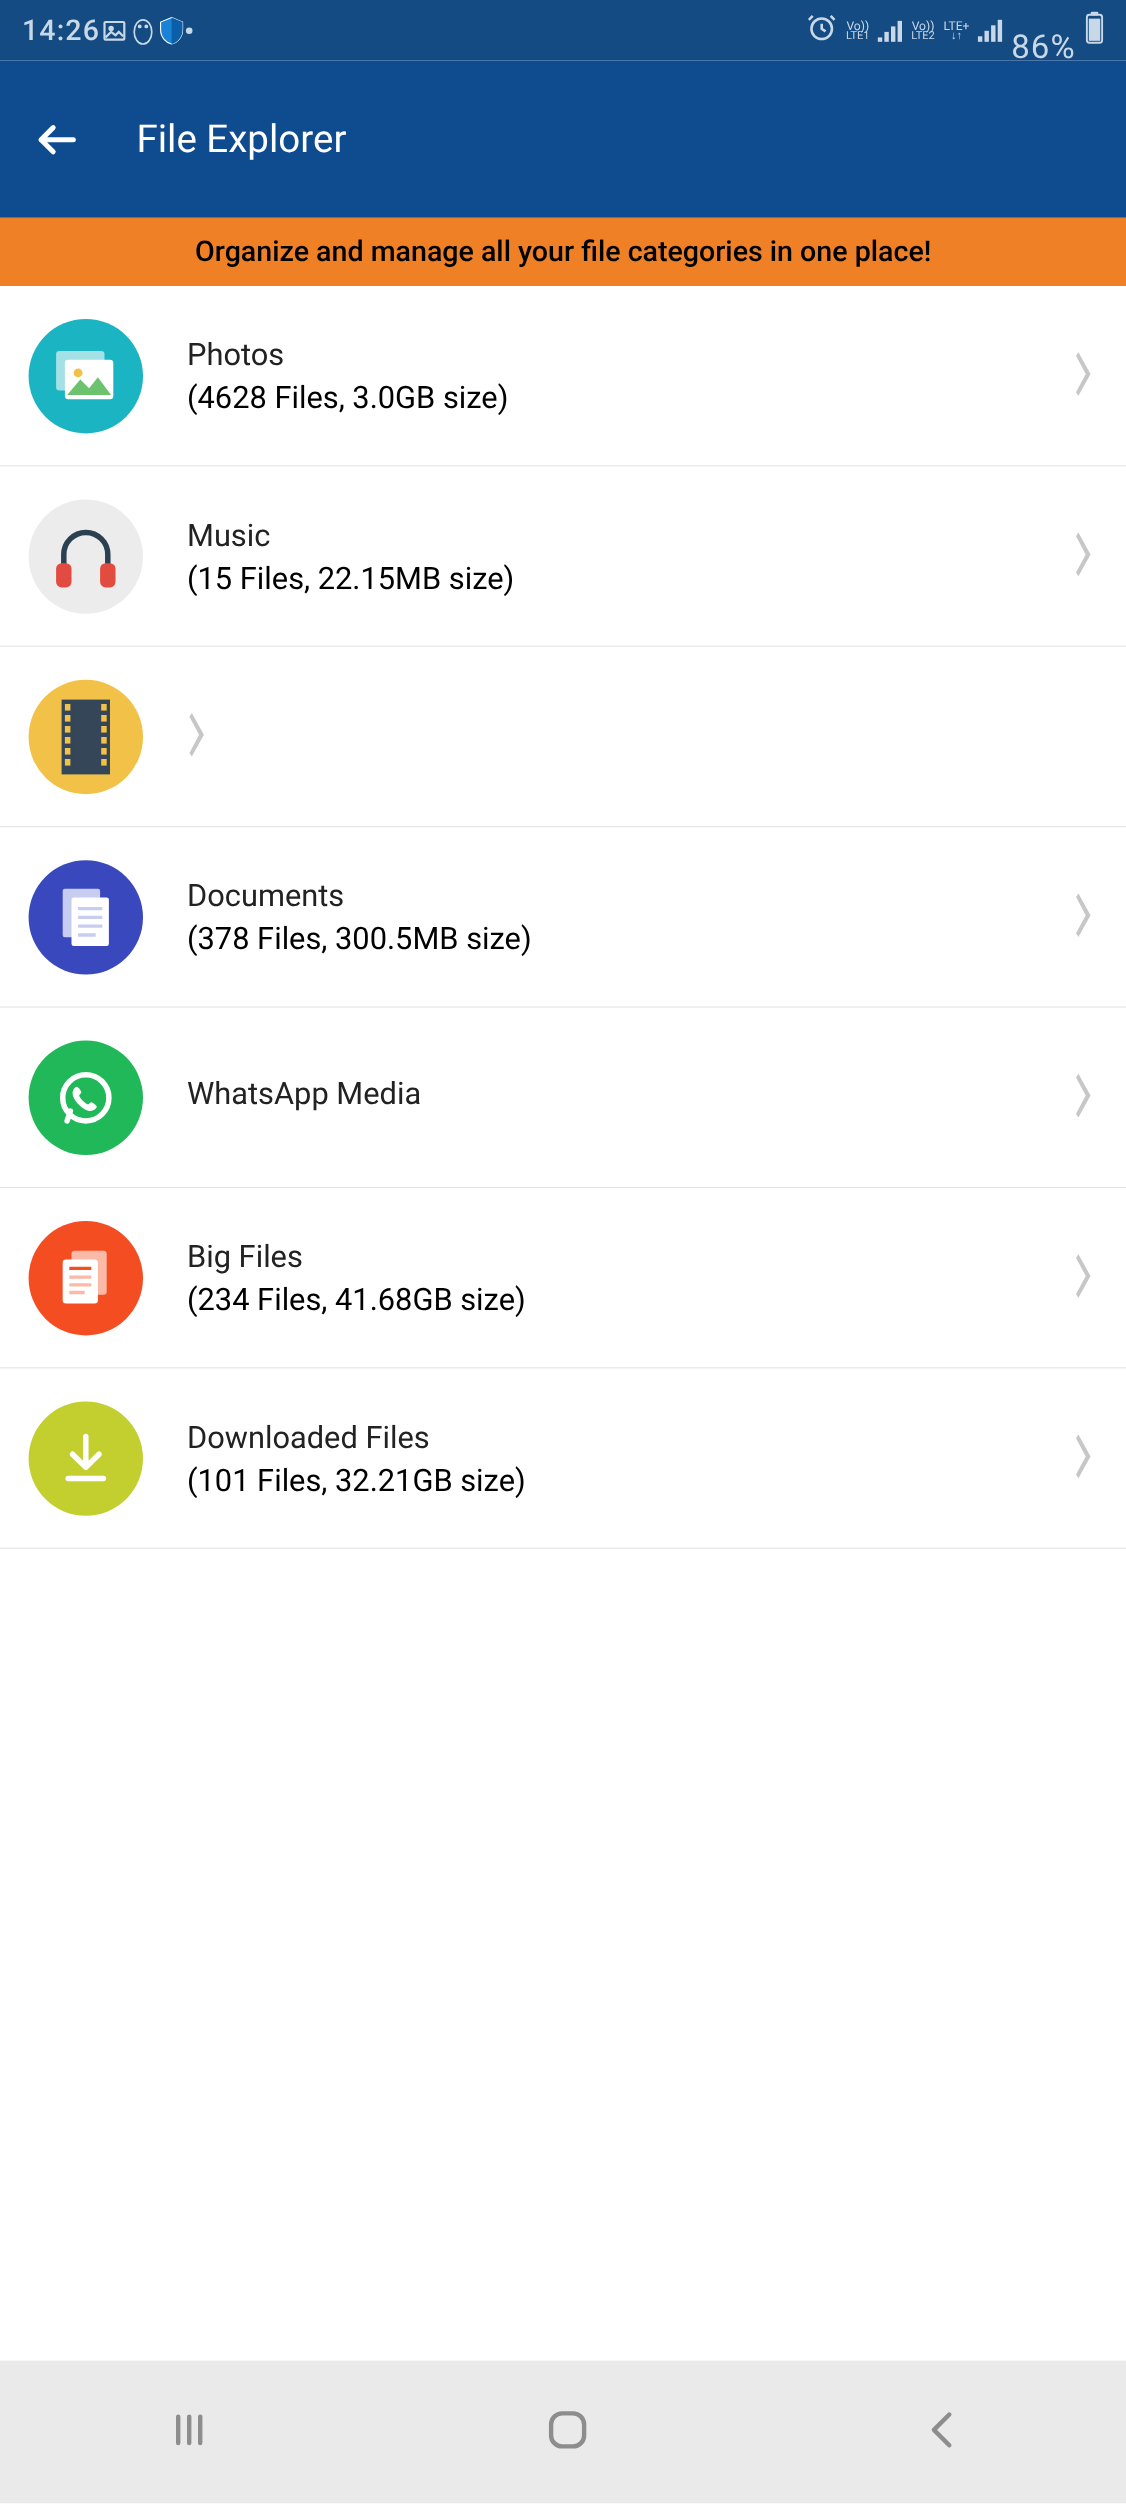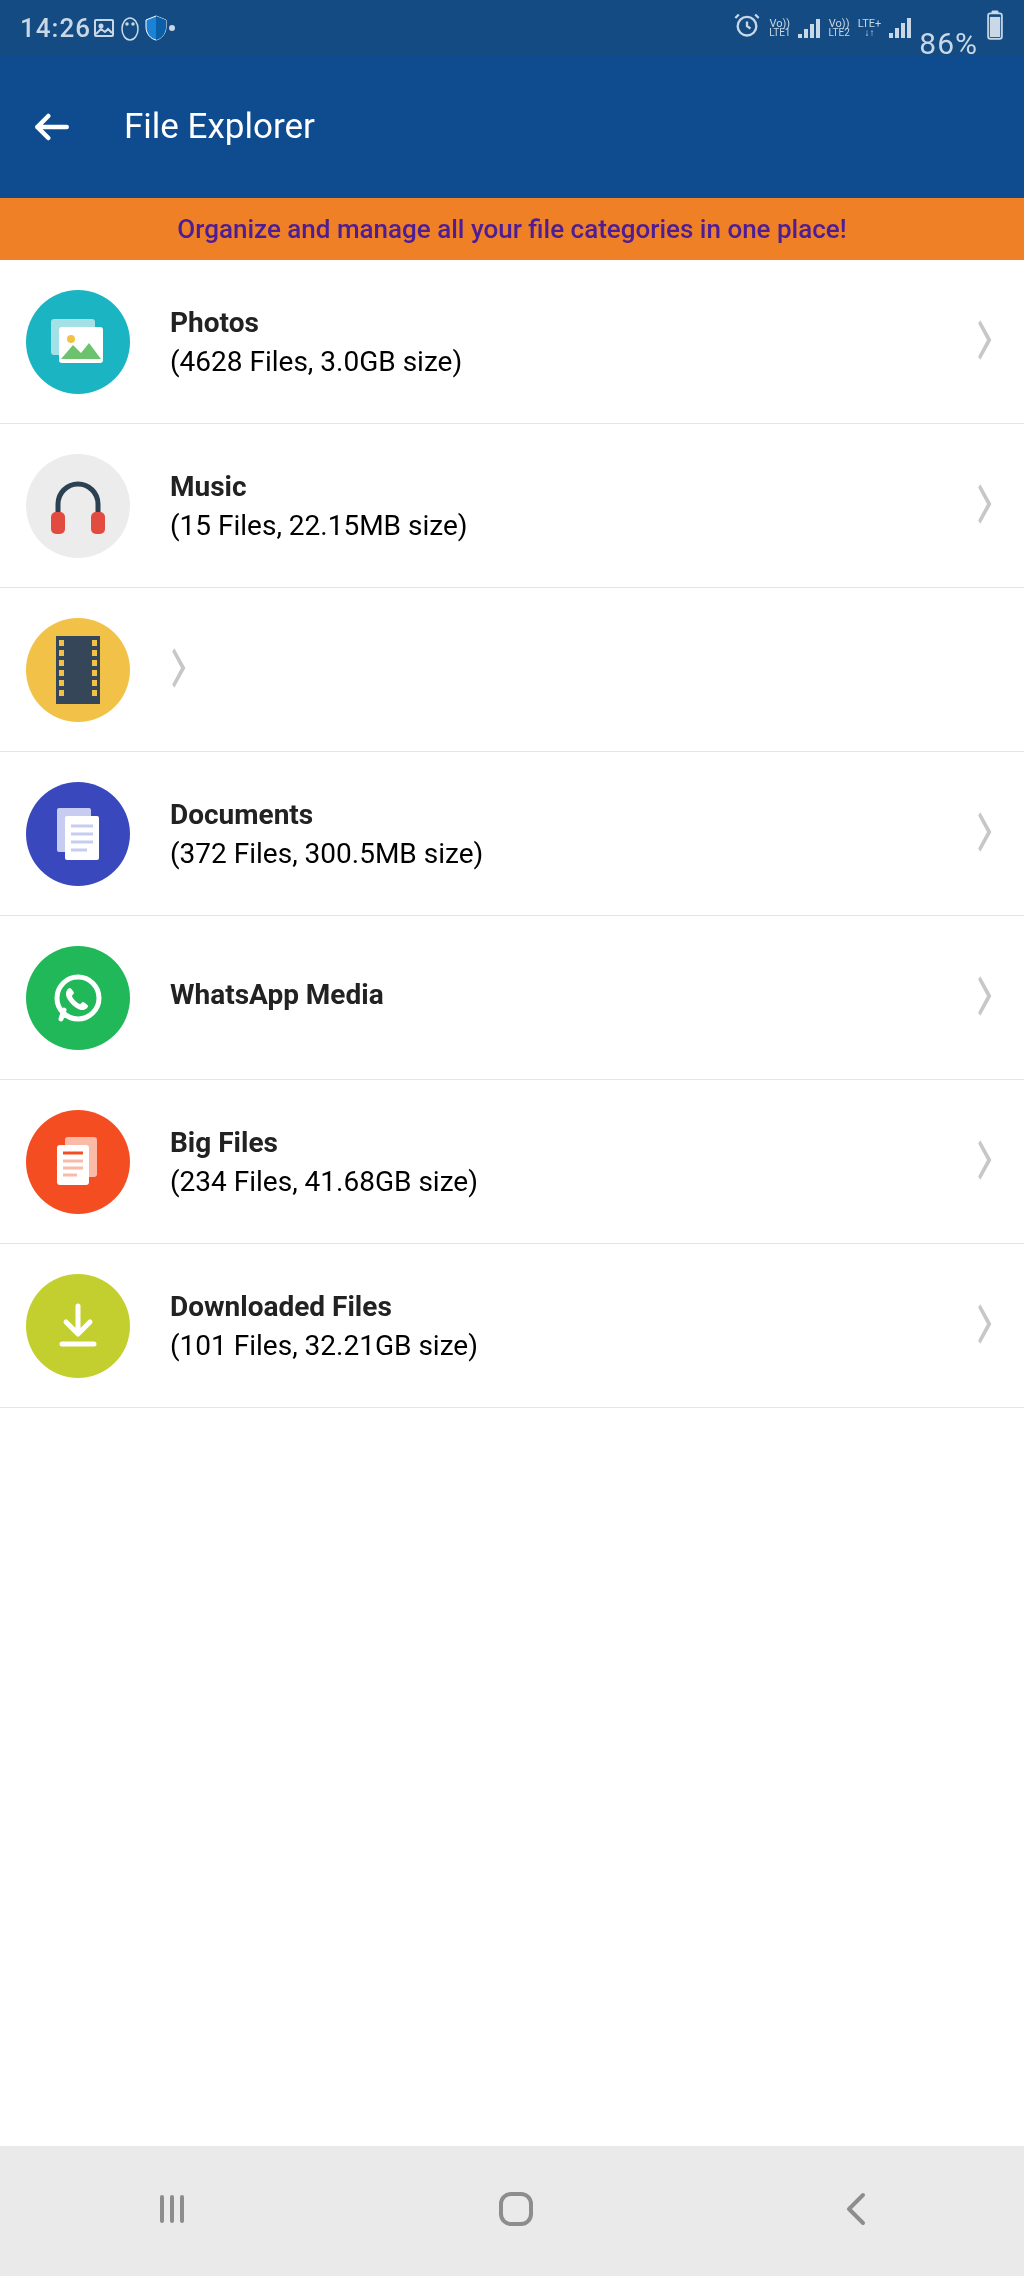--- a/index.html
+++ b/index.html
@@ -37,21 +37,21 @@
     align-items: center;
     padding: 0 30px;
     gap: 50px;
   }
   .back-btn { color: #fff; display: flex; align-items: center; }
   .app-title { color: #fff; font-size: 35px; font-weight: 400; }
 
   
   .banner {
     background: #f08026;
-    color: #4c1d95;
+    color: #000000;
     text-align: center;
     font-size: 26px;
     font-weight: 500;
     padding: 16px 10px;
   }
 
   
   .list { background: #fff; }
   .list-row {
     display: flex;
@@ -60,21 +60,21 @@
     border-bottom: 1.5px solid #e4e4e4;
     gap: 40px;
     min-height: 164px;
   }
   .row-icon {
     width: 104px; height: 104px; border-radius: 50%;
     display: flex; align-items: center; justify-content: center;
     flex-shrink: 0;
   }
   .row-text { flex: 1; display: flex; flex-direction: column; gap: 6px; }
-  .row-title { font-size: 28px; color: #222; font-weight: 700; }
+  .row-title { font-size: 28px; color: #222; font-weight: 400; }
   .row-sub { font-size: 28px; color: #000000; }
   .chevron { color: #b6b6b6; flex-shrink: 0; }
 
   
   .bg-teal   { background: #1bb4c3; }
   .bg-grey   { background: #edecec; }
   .bg-yellow { background: #f2c147; }
   .bg-indigo { background: #3a48be; }
   .bg-green  { background: #20b858; }
   .bg-orange { background: #f54d22; }
@@ -254,21 +254,21 @@
           <rect x="6" y="4" width="34" height="44" rx="2" fill="#c7cdf0"></rect>
           <rect x="14" y="12" width="34" height="44" rx="2" fill="#fff"></rect>
           <line x1="20" y1="22" x2="42" y2="22" stroke="#c7cdf0" stroke-width="3"></line>
           <line x1="20" y1="30" x2="42" y2="30" stroke="#c7cdf0" stroke-width="3"></line>
           <line x1="20" y1="38" x2="42" y2="38" stroke="#c7cdf0" stroke-width="3"></line>
           <line x1="20" y1="46" x2="36" y2="46" stroke="#c7cdf0" stroke-width="3"></line>
         </svg>
     </div>
     <div class="row-text">
       <div class="row-title">Documents</div>
-      <div class="row-sub">(372 Files, 300.5MB size)</div>
+      <div class="row-sub">(378 Files, 300.5MB size)</div>
     </div>
     <span class="chevron">
       <svg width="22" height="44" viewBox="0 0 16 40" fill="#c7c7c7">
           <path d="M2 2 l10 18 l-10 18 l-2 -3 l8 -15 l-8 -15 z"></path>
         </svg>
     </span>
   </div>
 
   <div class="list-row">
     <div class="row-icon bg-green">

